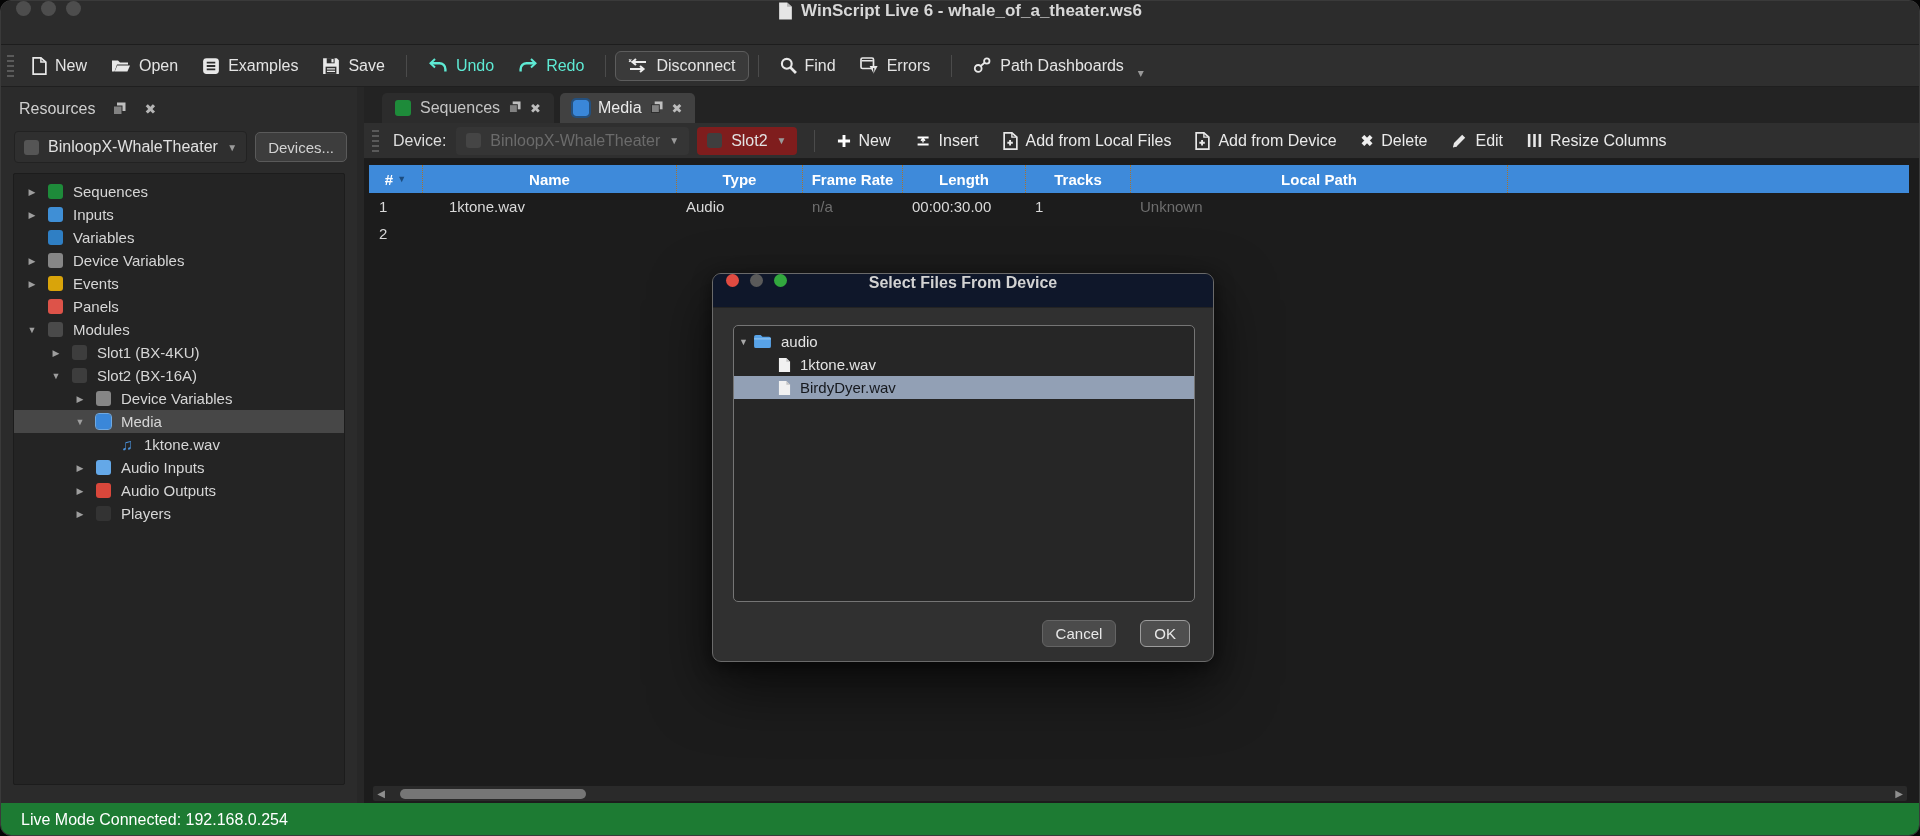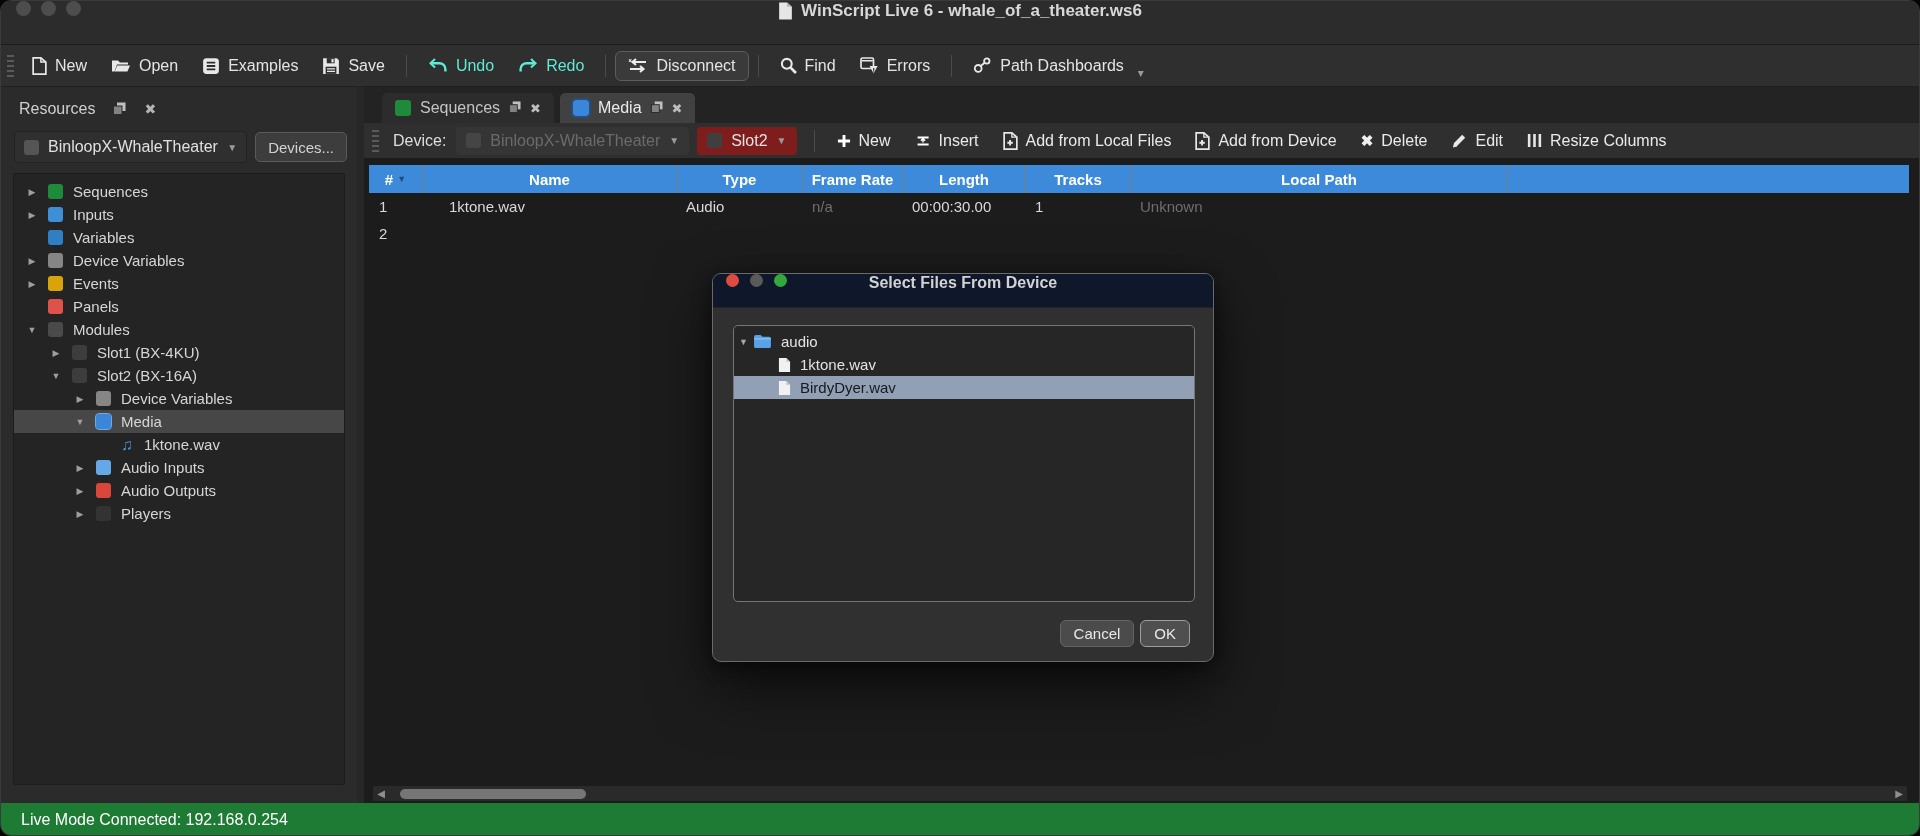--- a/index.html
+++ b/index.html
@@ -126,21 +126,21 @@
   .dlg-light.green { background:#32a83e; }
   .dlg-title-text { margin:0 auto; font-weight:bold; font-size:16px; color:#d2d2d2; }
   .dlg-tree { position:absolute; left:20px; top:51px; width:462px; height:277px;
     background:#262626; border:1px solid #757575; border-radius:5px; padding-top:4px; overflow:hidden; }
   .dt-row { height:23px; display:flex; align-items:center; font-size:15px; color:#e3e3e3; }
   .dt-row.lvl1 { padding-left:44px; }
   .dt-row.lvl0 { padding-left:5px; }
   .dt-row.selected { background:var(--selection-slate,#92a0b5); color:#16191e; }
   .dt-arrow { width:14px; color:#a8a8a8; font-size:9px; flex:none; }
   .dt-ico { margin-right:9px; display:flex; flex:none; }
-  .dlg-buttons { position:absolute; right:23px; top:346px; display:flex; gap:6px; }
+  .dlg-buttons { position:absolute; right:23px; top:346px; display:flex; gap:24px; }
   .dlg-btn { height:27px; background:#4b4b4b; border:1px solid #646464; border-radius:6px;
     color:#e8e8e8; font-size:15px; padding:0 13px; font-family:inherit; }
   .dlg-btn.primary { border-color:#9d9d9d; background:#4f4f4f; }
 </style>
 </head>
 <body>
 
 <div class="window">
 
   <div class="titlebar">

